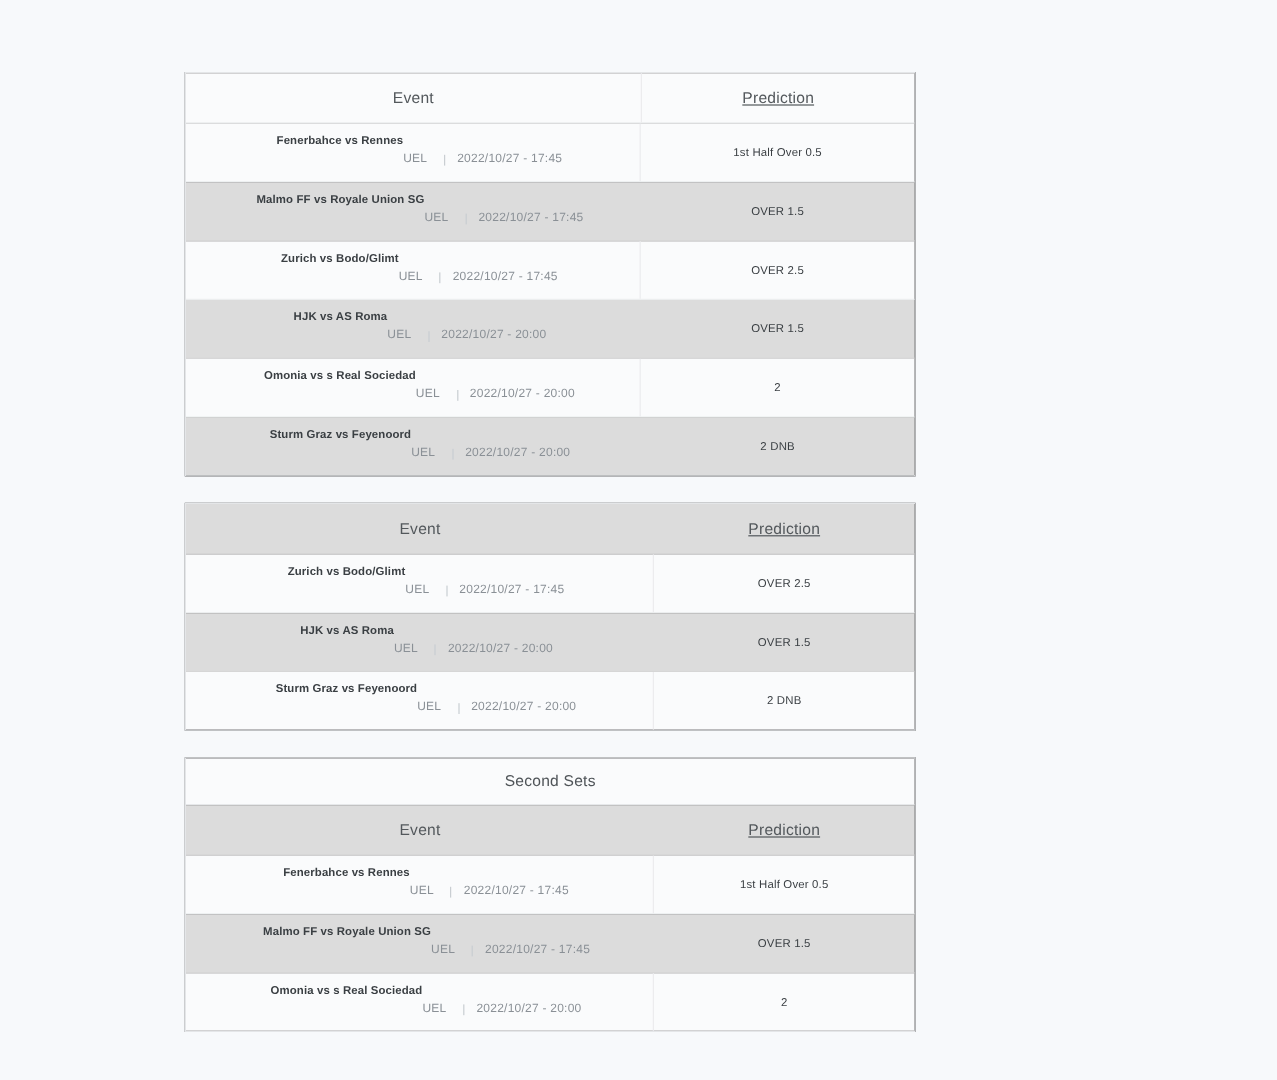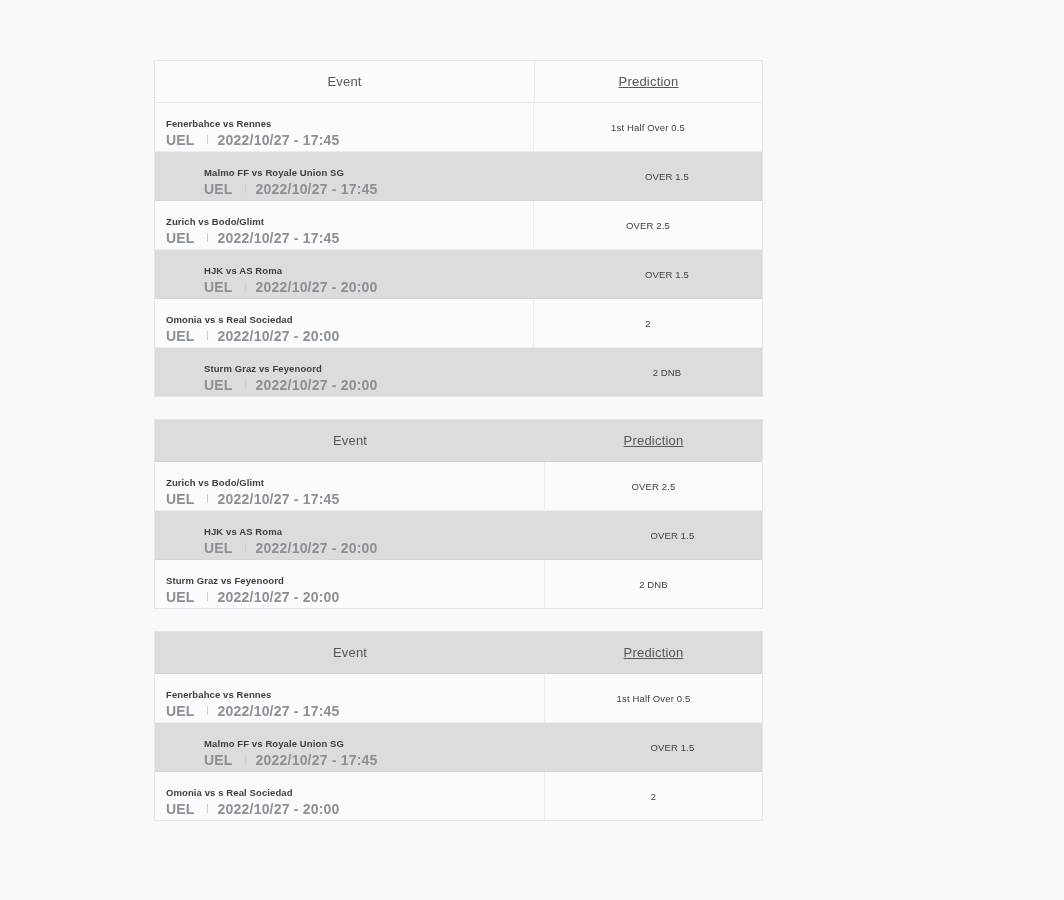--- a/index.html
+++ b/index.html
@@ -78,54 +78,52 @@
 
   .data-row {
     display: flex;
     height: 48px;
     background: #fafbfc;
     border-bottom: 1px solid #eceeef;
   }
   .data-row.alt {
     background: #dcdcdc;
     border-bottom: 1px solid #d6d6d6;
-    padding-left: 38px;
   }
   .data-row:last-child { border-bottom: none; justify-content: center; }
 
   .cell-event {
     flex: 0 0 379px;
     box-sizing: border-box;
     padding: 8px 0 0 11px;
     display: flex;
-    flex-direction: column;
+    flex-direction: row;
     justify-content: center;
     border-right: 1px solid #ececee;
   }
   .data-row.alt .cell-event { border-right: none; }
 
   .match-name {
     font-size: 9.5px;
     font-weight: 700;
     color: #3a3f43;
     line-height: 13px;
     letter-spacing: .1px;
     white-space: nowrap;
   }
 
   .meta {
     display: flex;
     align-items: center;
     margin-top: 4px;
-    font-size: 14px;
+    font-size: 10px;
     color: #8a9096;
     line-height: 12px;
     letter-spacing: .2px;
     white-space: nowrap;
-    font-weight: bold;
   }
   .meta-league { min-width: 22px; }
   .meta-sep {
     width: 1px;
     height: 9px;
     background: #c9ced2;
     margin: 0 10px 0 12px;
   }
   .meta-date { }
 
@@ -255,20 +253,21 @@
             <div class="meta">
               <span class="meta-league">UEL</span>
               <span class="meta-sep"></span>
               <span class="meta-date">2022/10/27 - 20:00</span>
             </div>
           </div>
           <div class="cell-pred">2 DNB</div>
         </div>
       </div>
       <div class="table-card sets">
+        <div class="section-title">Second Sets</div>
         <div class="head-row shaded">
           <div class="head-cell event">Event</div>
           <div class="head-cell pred">Prediction</div>
         </div>
         <div class="data-row">
           <div class="cell-event">
             <div class="match-name">Fenerbahce vs Rennes</div>
             <div class="meta">
               <span class="meta-league">UEL</span>
               <span class="meta-sep"></span>

